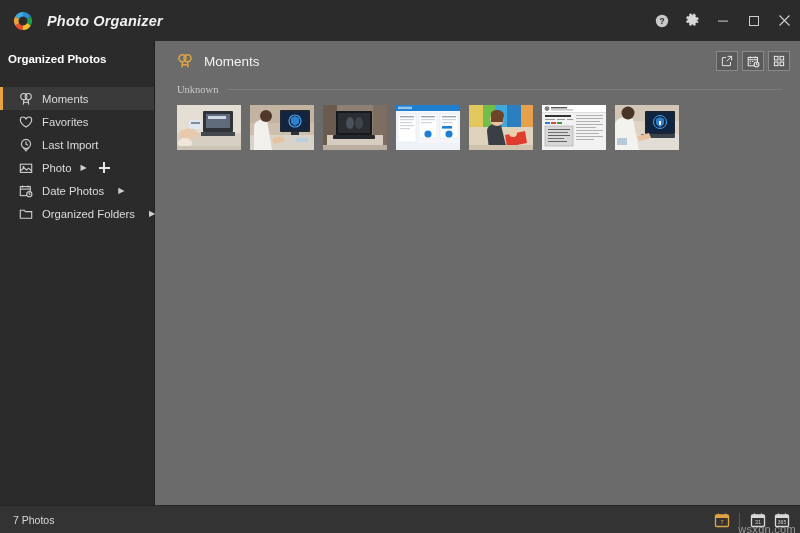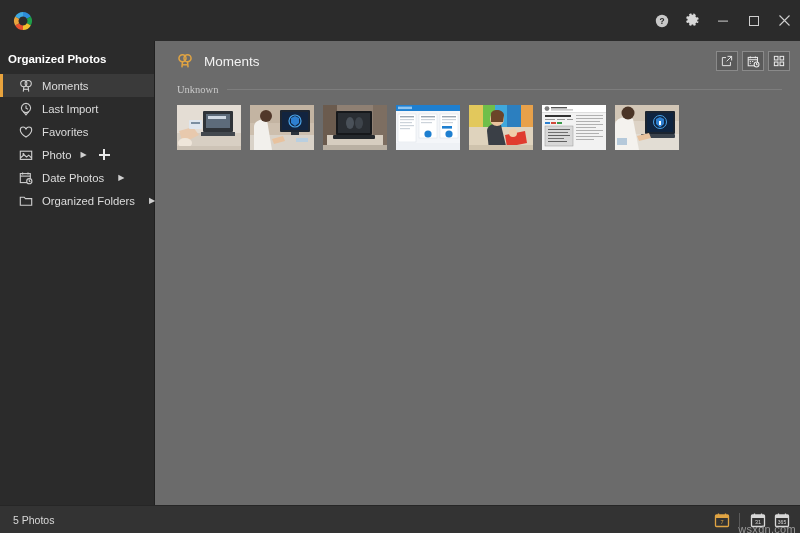--- a/index.html
+++ b/index.html
@@ -99,21 +99,21 @@
   .import-label {
     margin-left: 13px;
     color: #e6e6e6;
     font-size: 11.5px;
   }
 
   .section-title {
     color: #ffffff;
     font-size: 11.5px;
     font-weight: bold;
-    padding: 12px 0 9px 8px;
+    padding: 12px 0 22px 8px;
   }
 
   .nav-item {
     height: 23px;
     display: flex;
     align-items: center;
     position: relative;
     padding-left: 18px;
     color: #dcdcdc;
     font-size: 11.3px;
@@ -294,20 +294,21 @@
           <path d="M0,-9 A9,9 0 0,1 7.8,-4.5 L3.9,-2.25 A4.5,4.5 0 0,0 0,-4.5 Z" fill="#2d8cd8"></path>
           <path d="M7.8,-4.5 A9,9 0 0,1 7.8,4.5 L3.9,2.25 A4.5,4.5 0 0,0 3.9,-2.25 Z" fill="#1f9e4a"></path>
           <path d="M7.8,4.5 A9,9 0 0,1 0,9 L0,4.5 A4.5,4.5 0 0,0 3.9,2.25 Z" fill="#f2c02e"></path>
           <path d="M0,9 A9,9 0 0,1 -7.8,4.5 L-3.9,2.25 A4.5,4.5 0 0,0 0,4.5 Z" fill="#e8502e"></path>
           <path d="M-7.8,4.5 A9,9 0 0,1 -7.8,-4.5 L-3.9,-2.25 A4.5,4.5 0 0,0 -3.9,2.25 Z" fill="#e8a33d"></path>
           <path d="M-7.8,-4.5 A9,9 0 0,1 0,-9 L0,-4.5 A4.5,4.5 0 0,0 -3.9,-2.25 Z" fill="#3fa9e0"></path>
         </g>
       </svg>
     </div>
 
+    <div class="app-title">Photo Organizer</div>
 
     <div class="titlebar-right">
 
       <div class="tb-btn">
         <svg width="14" height="14" viewBox="0 0 14 14">
           <circle cx="7" cy="7" r="6.2" fill="#c9c9c9"></circle>
           <text x="7" y="10.2" font-size="8.4" font-family="Liberation Sans, sans-serif" fill="#2b2b2b" text-anchor="middle" font-weight="bold">?</text>
         </svg>
       </div>
 
@@ -354,35 +355,35 @@
             <path d="M4.8 7.7 L4.3 12.6 M9.2 7.7 L9.7 12.6"></path>
             <path d="M4.3 10.3 L9.7 10.3"></path>
           </svg>
         </span>
         <span class="nav-label">Moments</span>
       </div>
 
       <div class="nav-item">
         <span class="nav-icon">
           <svg width="14" height="14" viewBox="0 0 14 14" fill="none" stroke="#cfcfcf" stroke-width="1.1">
+            <path d="M7 12 C7 12 1.3 8.3 1.3 4.9 C1.3 3.1 2.7 2 4.1 2 C5.3 2 6.5 2.8 7 3.9 C7.5 2.8 8.7 2 9.9 2 C11.3 2 12.7 3.1 12.7 4.9 C12.7 8.3 7 12 7 12 Z"></path>
+          </svg>
+        </span>
+        <span class="nav-label">Favorites</span>
+      </div>
+
+      <div class="nav-item">
+        <span class="nav-icon">
+          <svg width="14" height="14" viewBox="0 0 14 14" fill="none" stroke="#cfcfcf" stroke-width="1.1">
             <path d="M7 1.4 A4.6 4.6 0 1 1 6.99 1.4 Z"></path>
             <path d="M7 3.6 L7 6.2 L9 7.2"></path>
             <path d="M4.4 9.6 L7 12.8 L9.6 9.6"></path>
           </svg>
         </span>
         <span class="nav-label">Last Import</span>
-      </div>
-
-      <div class="nav-item">
-        <span class="nav-icon">
-          <svg width="14" height="14" viewBox="0 0 14 14" fill="none" stroke="#cfcfcf" stroke-width="1.1">
-            <path d="M7 12 C7 12 1.3 8.3 1.3 4.9 C1.3 3.1 2.7 2 4.1 2 C5.3 2 6.5 2.8 7 3.9 C7.5 2.8 8.7 2 9.9 2 C11.3 2 12.7 3.1 12.7 4.9 C12.7 8.3 7 12 7 12 Z"></path>
-          </svg>
-        </span>
-        <span class="nav-label">Favorites</span>
       </div>
 
       <div class="nav-item">
         <span class="nav-icon">
           <svg width="14" height="14" viewBox="0 0 14 14" fill="none" stroke="#cfcfcf" stroke-width="1.1">
             <rect x="1.3" y="3.2" width="11.4" height="8.2"></rect>
             <circle cx="4.4" cy="6" r="1" fill="#cfcfcf" stroke="none"></circle>
             <path d="M1.3 10 L5 6.8 L7.6 9 L9.7 7.2 L12.7 10"></path>
           </svg>
         </span>
@@ -619,21 +620,21 @@
           </svg>
         </div>
 
       </div>
 
       <div class="canvas-rest"></div>
     </div>
   </div>
 
   <div class="statusbar">
-    <span class="status-text">5 Photos</span>
+    <span class="status-text">7 Photos</span>
 
     <div class="status-right">
 
       <div class="cal-btn">
         <span>
           <svg width="16" height="16" viewBox="0 0 16 16">
             <rect x="1.5" y="3" width="13" height="11.5" rx="1" fill="none" stroke="#e0a443" stroke-width="1.3"></rect>
             <rect x="1.5" y="3" width="13" height="3" fill="#e0a443"></rect>
             <path d="M4.5 1.5 L4.5 4 M11.5 1.5 L11.5 4" stroke="#e0a443" stroke-width="1.3" fill="none"></path>
             <text x="8" y="12.4" font-size="5.6" font-family="Liberation Sans, sans-serif" fill="#e0a443" text-anchor="middle">7</text>

